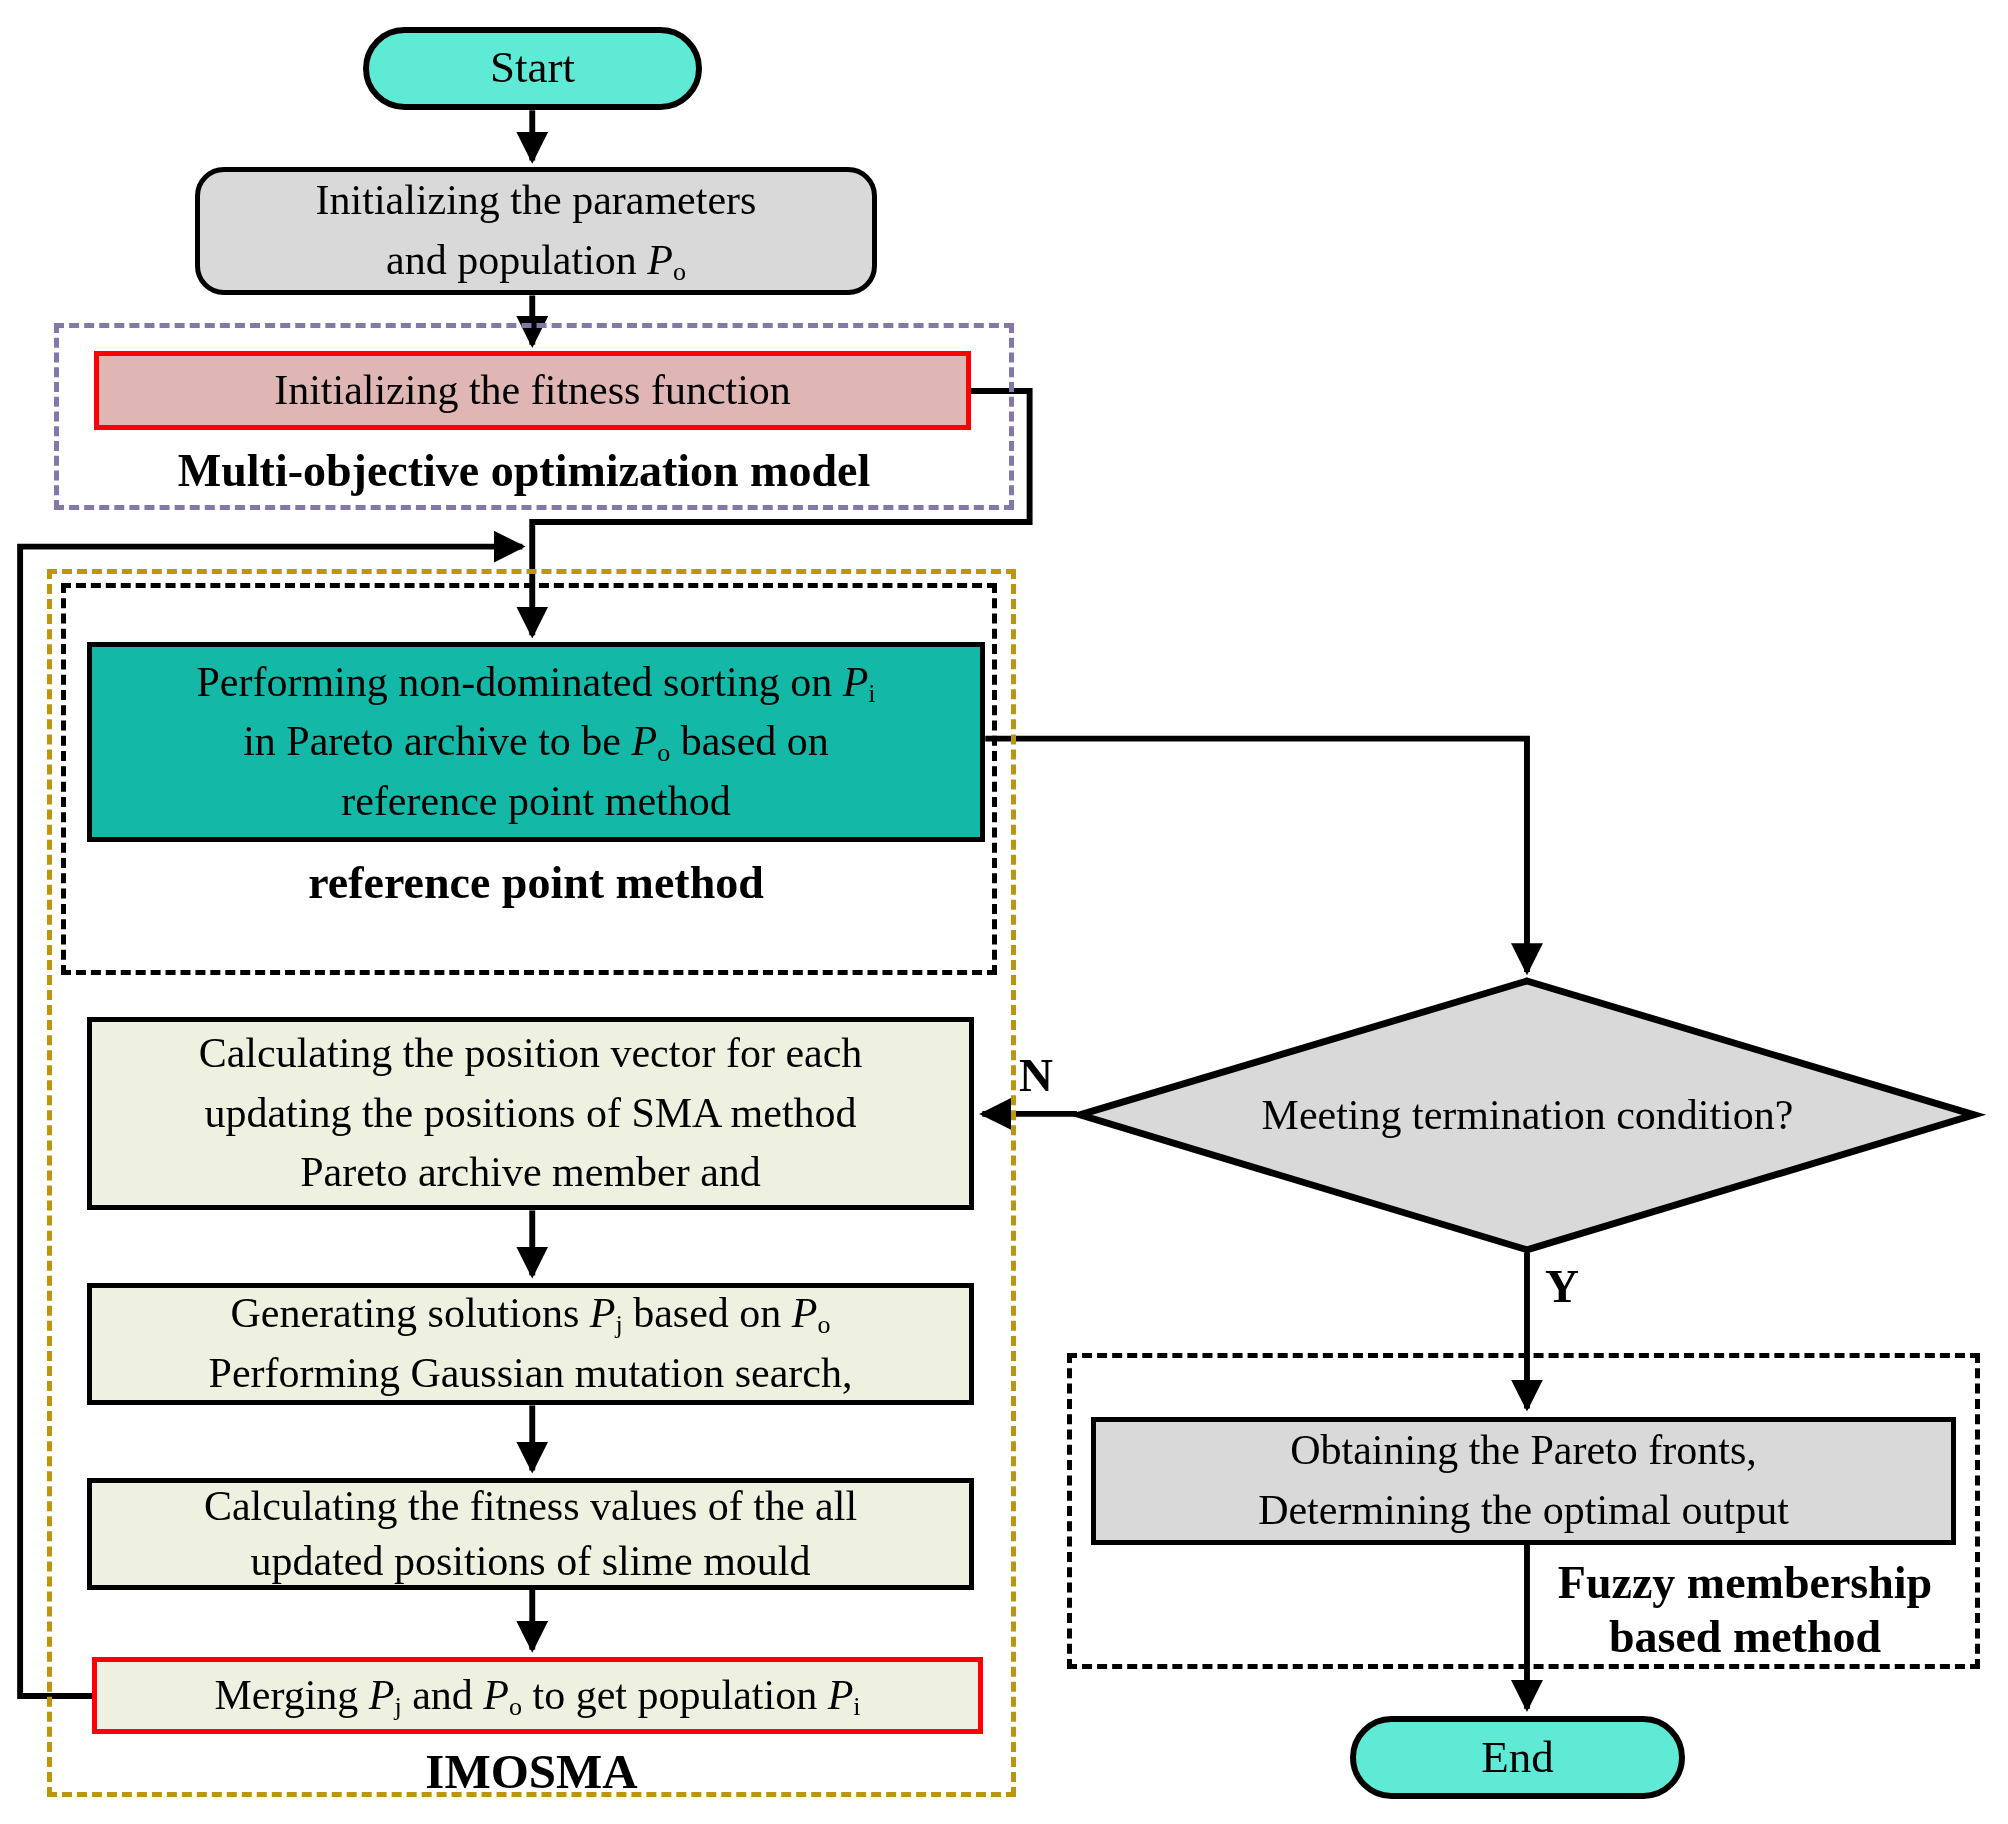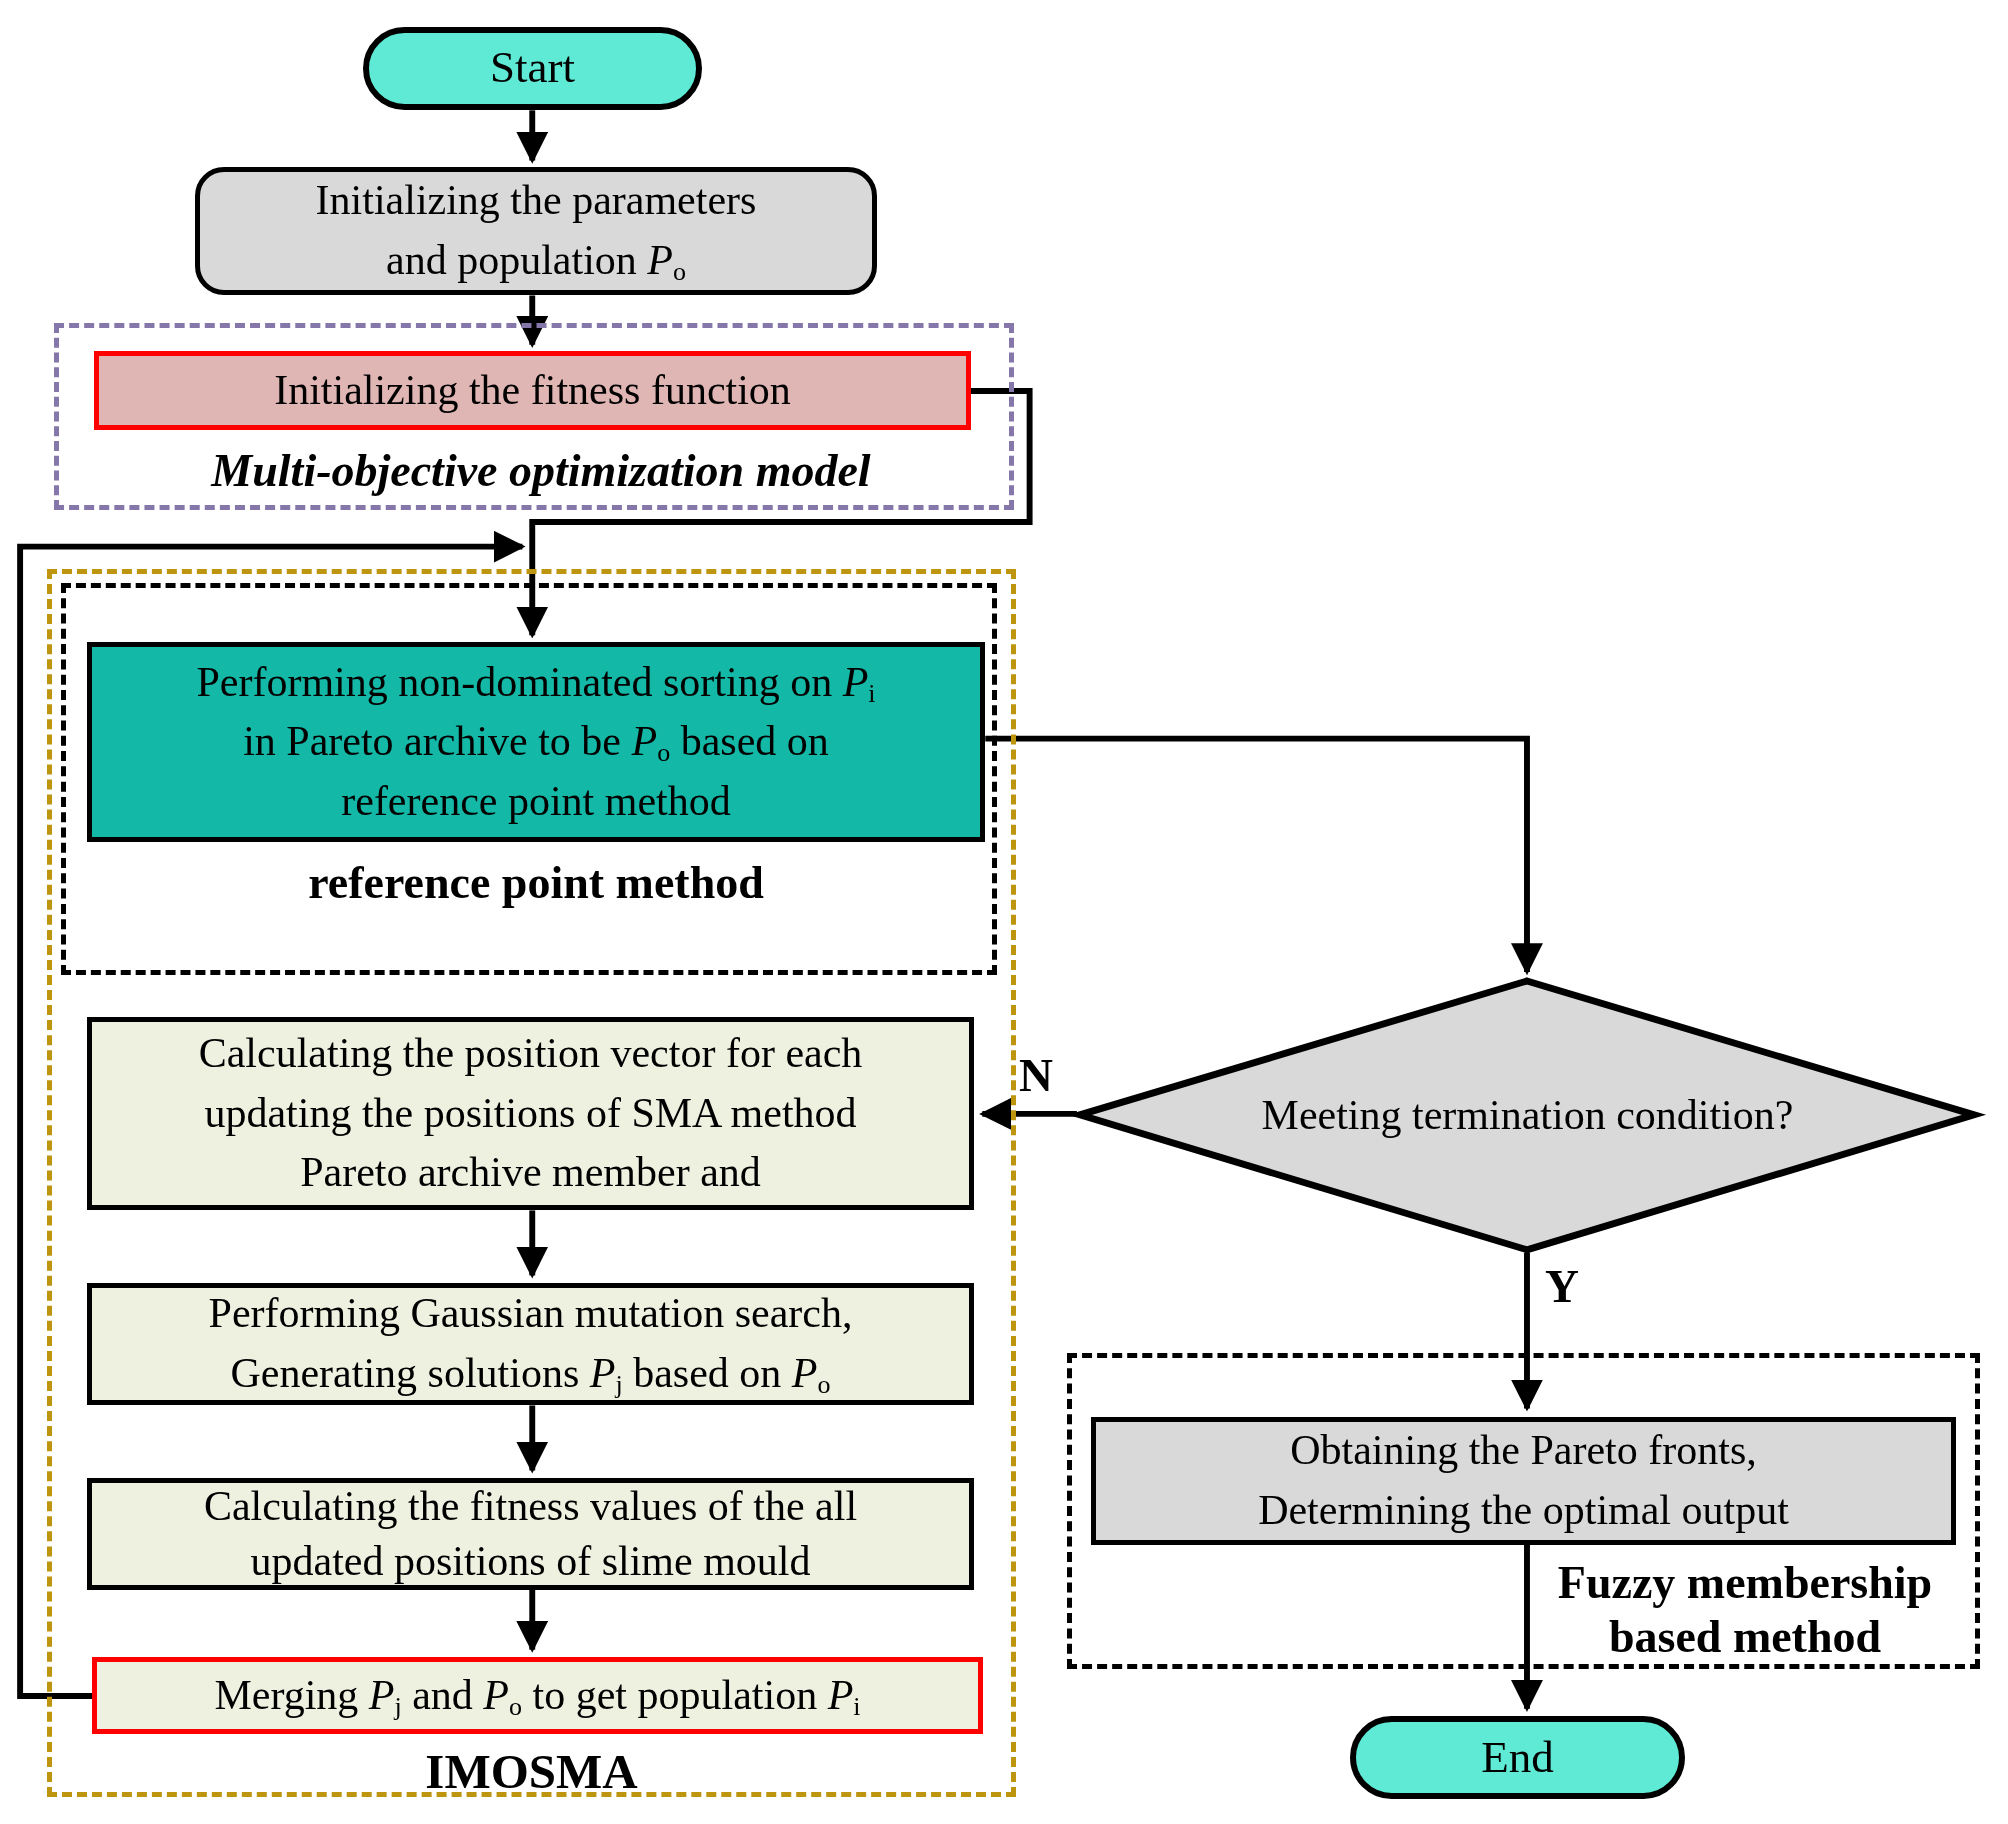--- a/index.html
+++ b/index.html
@@ -70,41 +70,41 @@
 
   <div class="node process gray-fill" style="left:195px; top:167px; width:682px; height:128px;border-radius:29px;">
     <div class="ln">Initializing the parameters</div>
     <div class="ln">and population <i class="v">P</i><sub>o</sub></div>
   </div>
 
   <div class="node red-border pink-fill" style="left:94px; top:351px; width:877px; height:79px;">
     <div class="ln">Initializing the fitness function</div>
   </div>
 
-  <div class="grouplabel" style="left:83px; top:443px; width:916px;font-style:italic;">Multi-objective optimization model</div>
+  <div class="grouplabel" style="left:66px; top:443px; width:916px;">Multi-objective optimization model</div>
 
   <div class="node process blue-fill" style="left:87px; top:642px; width:898px; height:200px;">
     <div class="ln">Performing non-dominated sorting on <i class="v">P</i><sub>i</sub></div>
     <div class="ln">in Pareto archive to be <i class="v">P</i><sub>o</sub> based on</div>
     <div class="ln">reference point method</div>
   </div>
 
   <div class="grouplabel" style="left:87px; top:855px; width:898px;">
     <div>reference point method</div>
   </div>
 
   <div class="node process green-fill" style="left:87px; top:1017px; width:887px; height:193px;">
     <div class="ln">Calculating the position vector for each</div>
     <div class="ln">updating the positions of SMA method</div>
     <div class="ln">Pareto archive member and</div>
   </div>
 
   <div class="node process green-fill" style="left:87px; top:1283px; width:887px; height:122px;">
+    <div class="ln">Generating solutions <i class="v">P</i><sub>j</sub> based on <i class="v">P</i><sub>o</sub></div>
     <div class="ln">Performing Gaussian mutation search,</div>
-    <div class="ln">Generating solutions <i class="v">P</i><sub>j</sub> based on <i class="v">P</i><sub>o</sub></div>
   </div>
 
   <div class="node process green-fill" style="left:87px; top:1478px; width:887px; height:112px;">
     <div class="ln" style="line-height:1.3;">Calculating the fitness values of the all</div>
     <div class="ln" style="line-height:1.3;">updated positions of slime mould</div>
   </div>
 
   <div class="node red-border green-fill" style="left:92px; top:1657px; width:891px; height:77px;">
     <div class="ln">Merging <i class="v">P</i><sub>j</sub> and <i class="v">P</i><sub>o</sub> to get population <i class="v">P</i><sub>i</sub></div>
   </div>

